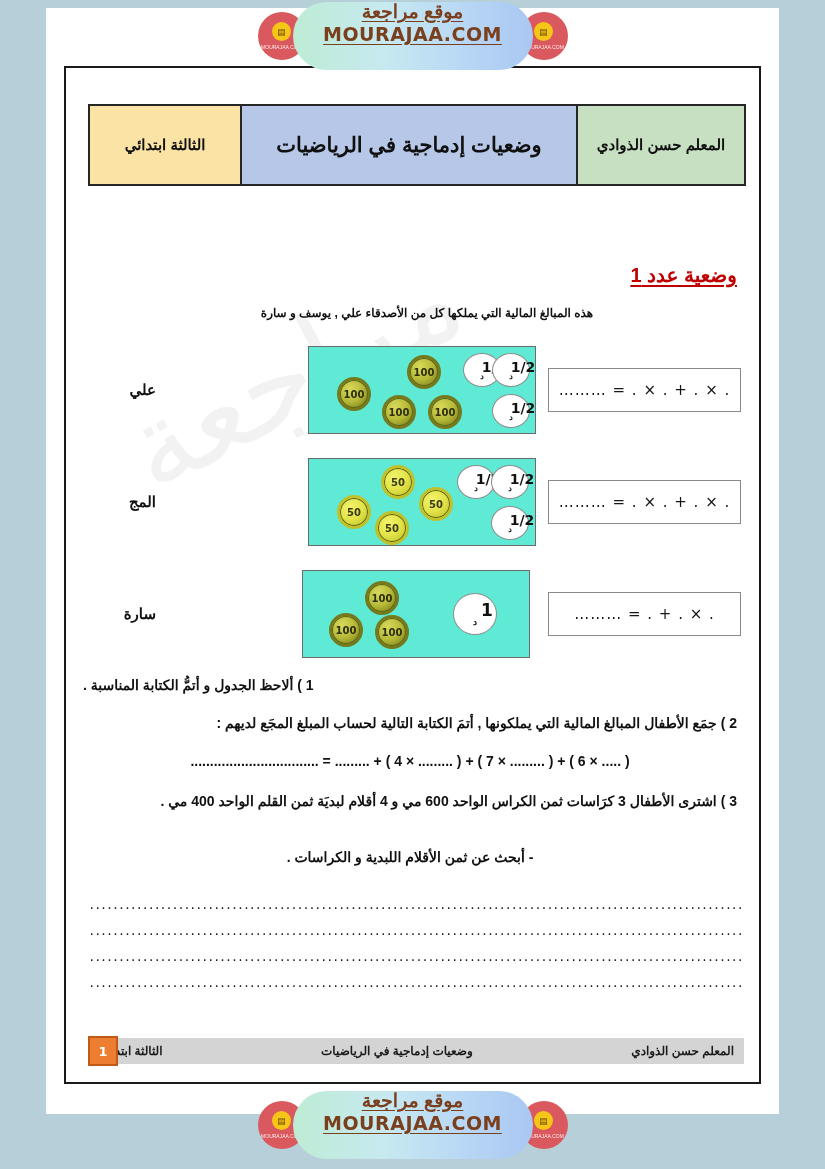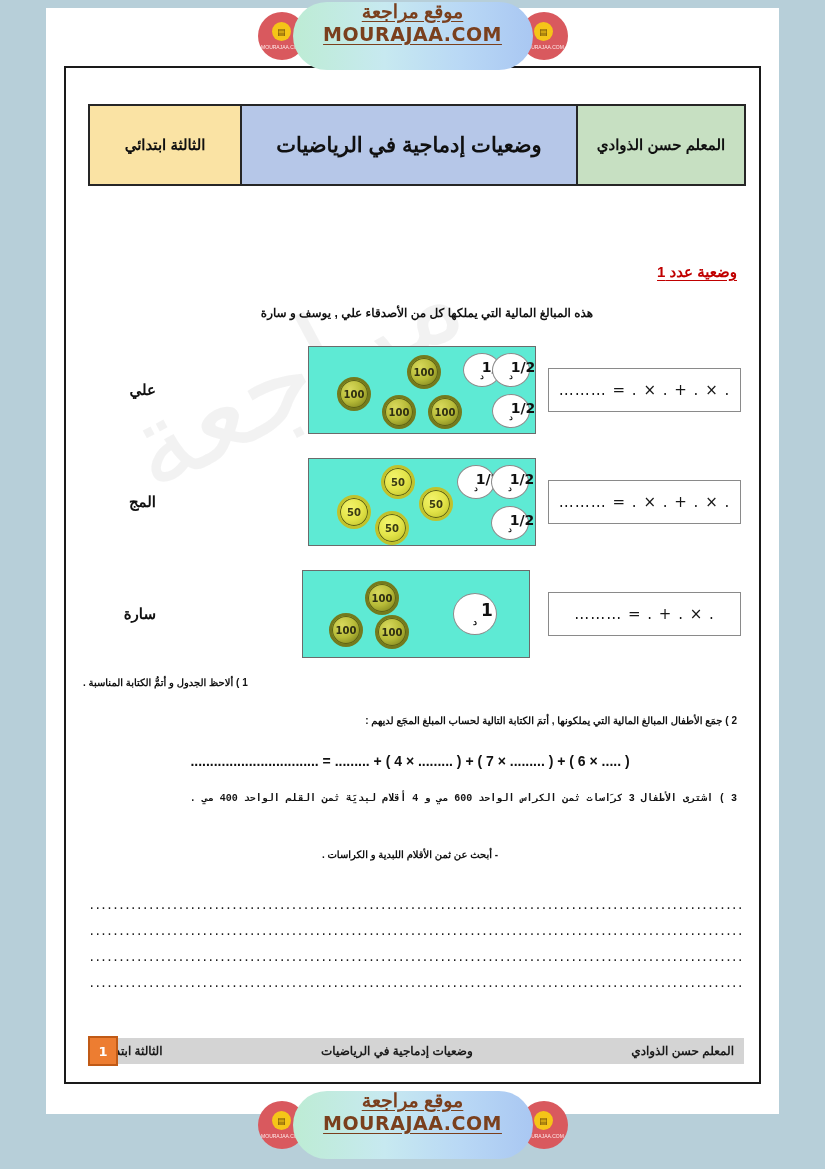--- a/index.html
+++ b/index.html
@@ -65,21 +65,21 @@
     padding:2px 6px;
   }
   .hcell.green{ flex:0 0 168px; background:#c7e0c2; font-size:15px; border-left:2px solid #262626;}
   .hcell.blue { flex:1 1 auto;  background:#b6c7e8; font-size:21px;}
   .hcell.yellow{flex:0 0 152px; background:#fae3a4; font-size:15px; border-right:2px solid #262626;}
 
   
   .sec-title{
     position:absolute;
     right:22px; top:195px;
-    font-size:15px; font-weight:bold;
+    font-size:20px; font-weight:bold;
     color:#c00000;
     text-decoration:underline;
     text-underline-offset:3px;
   }
   .intro{
     position:absolute;
     right:22px; top:238px;
     width:620px;
     text-align:center;
     font-size:12px; font-weight:bold; color:#111;
@@ -164,35 +164,35 @@
   .coin.white .u{ font-size:8px; font-weight:bold; margin-top:-1px;}
   .coin.white.big{ width:44px;height:42px;}
   .coin.white.big .v{ font-size:17px;}
   .coin.white.big .u{ font-size:9px;}
 
   
   .q{
     position:absolute;
     right:22px;
     width:654px;
-    font-size:10px; font-weight:bold; color:#111;
+    font-size:14px; font-weight:bold; color:#111;
     text-align:right;
     line-height:1.5;
   }
   .q1{ top:607px; text-align:left; padding-right:0;}
   .q2{ top:645px; }
   .q2-eq{
     position:absolute;
     right:22px; top:685px;
     width:654px;
     text-align:center;
     font-size:14px; font-weight:bold; color:#111;
     direction:rtl;
   }
-  .q3{ top:723px;font-family:Liberation Mono, monospace; }
+  .q3{ top:723px; }
   .q3b{ top:779px; text-align:center; }
 
   
   .lines{
     position:absolute;
     left:22px; top:828px;
     width:656px;
   }
   .dline{
     height:26px;

